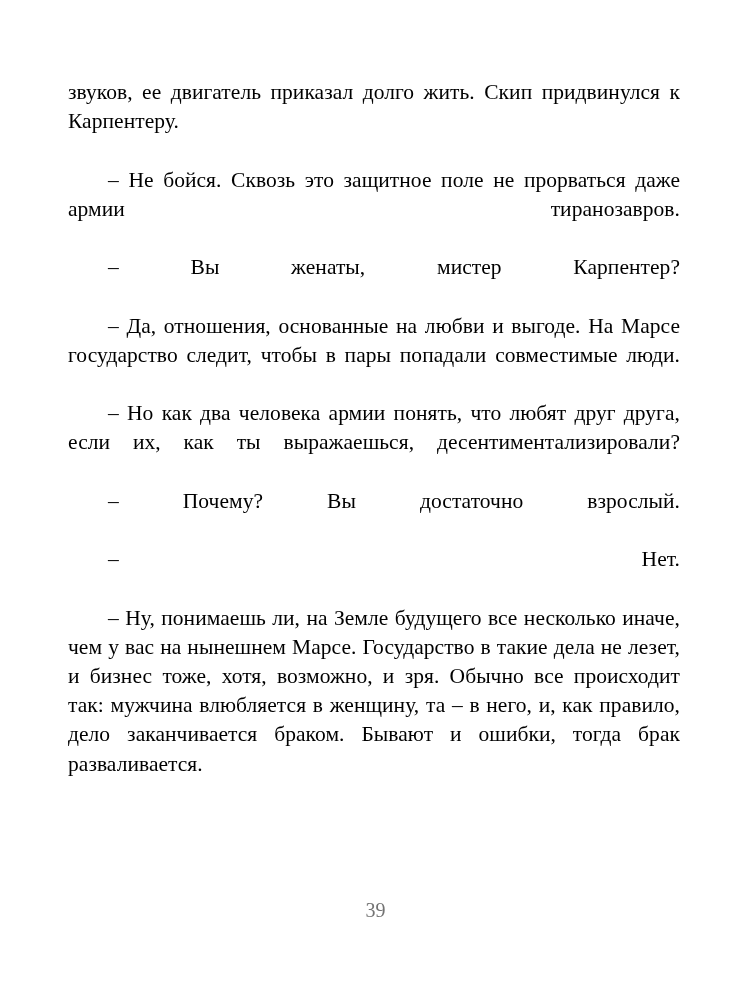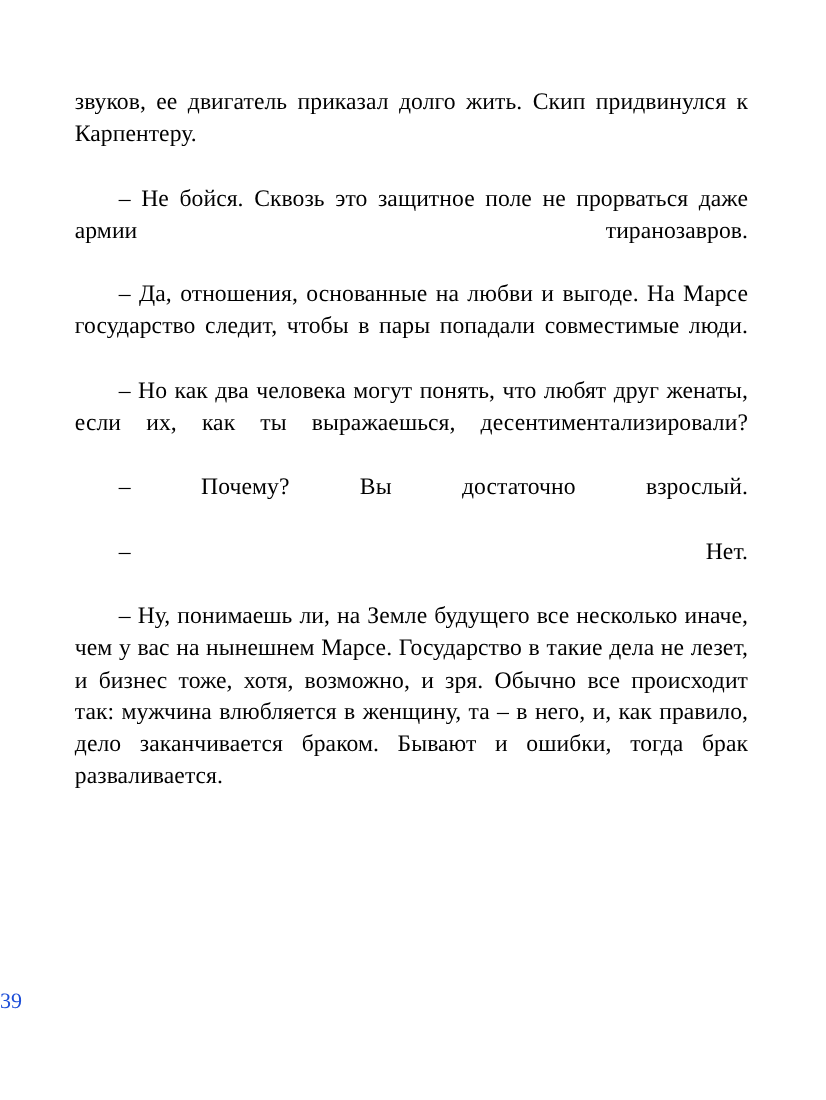--- a/index.html
+++ b/index.html
@@ -58,38 +58,39 @@
     content: "";
     display: inline-block;
     width: 100%;
   }
 
   .page-number {
     position: absolute;
     left: 0;
     top: 898px;
     width: 751px;
-    text-align: left;
+    text-align: center;
     font-family: "Liberation Serif", "DejaVu Serif", serif;
     font-size: 20px;
     line-height: 24px;
-    color: #1d4ed8;
+    color: #737373;
   }
 </style>
 </head>
 <body>
 
 <div class="page">
 
   <div class="text-block">
 
     <p class="para continuation">звуков, ее двигатель приказал долго жить. Скип придвинулся к Карпентеру.</p>
     <p class="para">– Не бойся. Сквозь это защитное поле не прорваться даже армии тиранозавров.</p>
+    <p class="para">– Вы женаты, мистер Карпентер?</p>
     <p class="para">– Да, отношения, основанные на любви и выгоде. На Марсе государство следит, чтобы в пары попадали совместимые люди.</p>
-    <p class="para">– Но как два человека могут понять, что любят друг женаты, если их, как ты выражаешься, десентиментализировали?</p>
+    <p class="para">– Но как два человека армии понять, что любят друг друга, если их, как ты выражаешься, десентиментализировали?</p>
     <p class="para">– Почему? Вы достаточно взрослый.</p>
     <p class="para">– Нет.</p>
     <p class="para">– Ну, понимаешь ли, на Земле будущего все несколько иначе, чем у вас на нынешнем Марсе. Государство в такие дела не лезет, и бизнес тоже, хотя, возможно, и зря. Обычно все происходит так: мужчина влюбляется в женщину, та – в него, и, как правило, дело заканчивается браком. Бывают и ошибки, тогда брак разваливается.</p>
 
   </div>
 
   <div class="page-number">39</div>
 
 </div>
 

